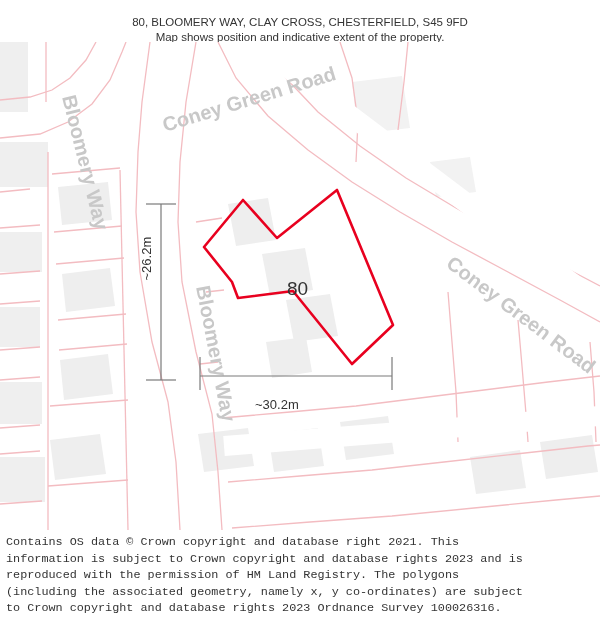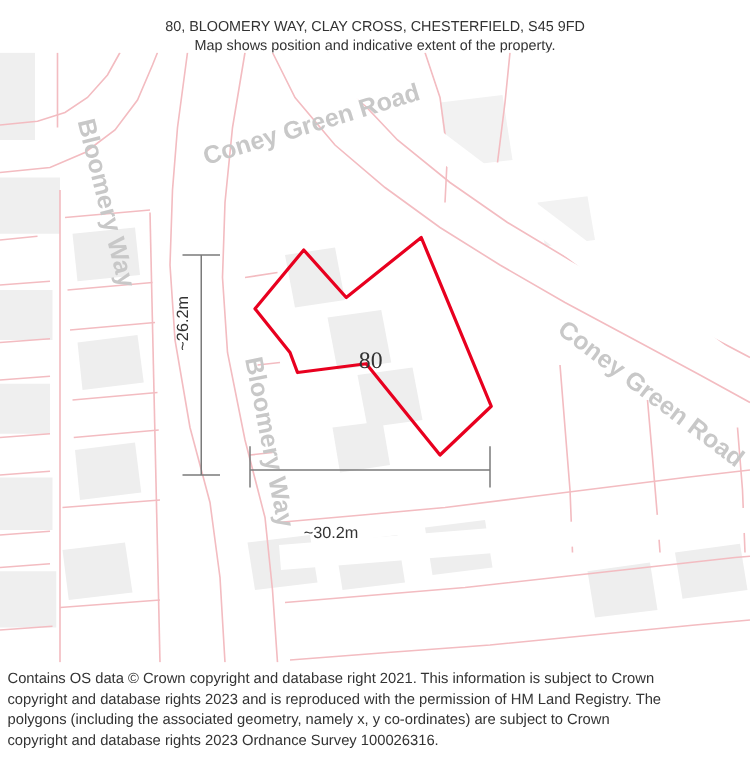--- a/index.html
+++ b/index.html
@@ -62,53 +62,52 @@
     font-size: 20px;
     color: #333333;
     letter-spacing: 0.2px;
   }
   .plot-number {
     position: absolute;
     left: 287px;
     top: 236px;
     font-size: 19px;
     color: #333333;
-    font-family: Liberation Serif, serif;
   }
   .dim-vertical {
     position: absolute;
     left: 133px;
     top: 218px;
     width: 26px;
     font-size: 13px;
     color: #333333;
     transform: rotate(-90deg);
     transform-origin: center center;
     white-space: nowrap;
     text-align: center;
   }
   .dim-horizontal {
     position: absolute;
-    left: 243px;
+    left: 255px;
     top: 355px;
     font-size: 13px;
     color: #333333;
     white-space: nowrap;
-    margin-top: 21px;
   }
   .footer {
     position: absolute;
     top: 534px;
     left: 0;
     width: 541px;
     padding: 0 6px;
     box-sizing: border-box;
     font-size: 11.8px;
     line-height: 16.5px;
     color: #333333;
+    font-family: Liberation Mono, monospace;
   }
   .road-label {
     fill: #c8c8c8;
     font-family: "Liberation Sans", sans-serif;
     font-size: 20px;
     font-weight: bold;
   }
 </style>
 </head>
 <body>

